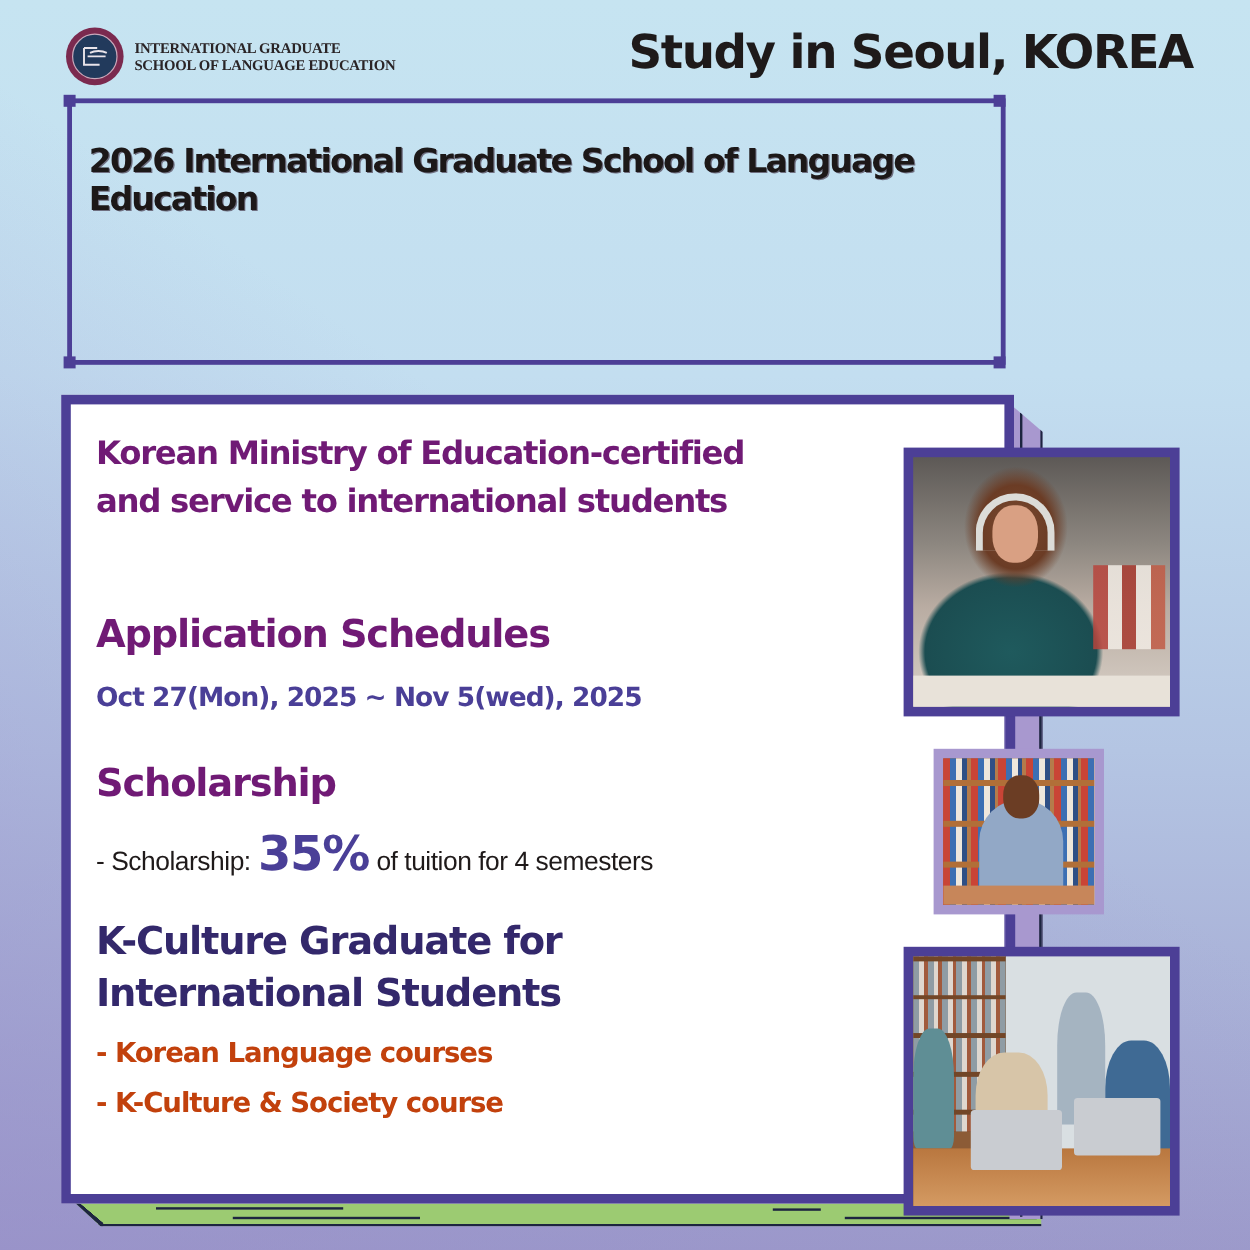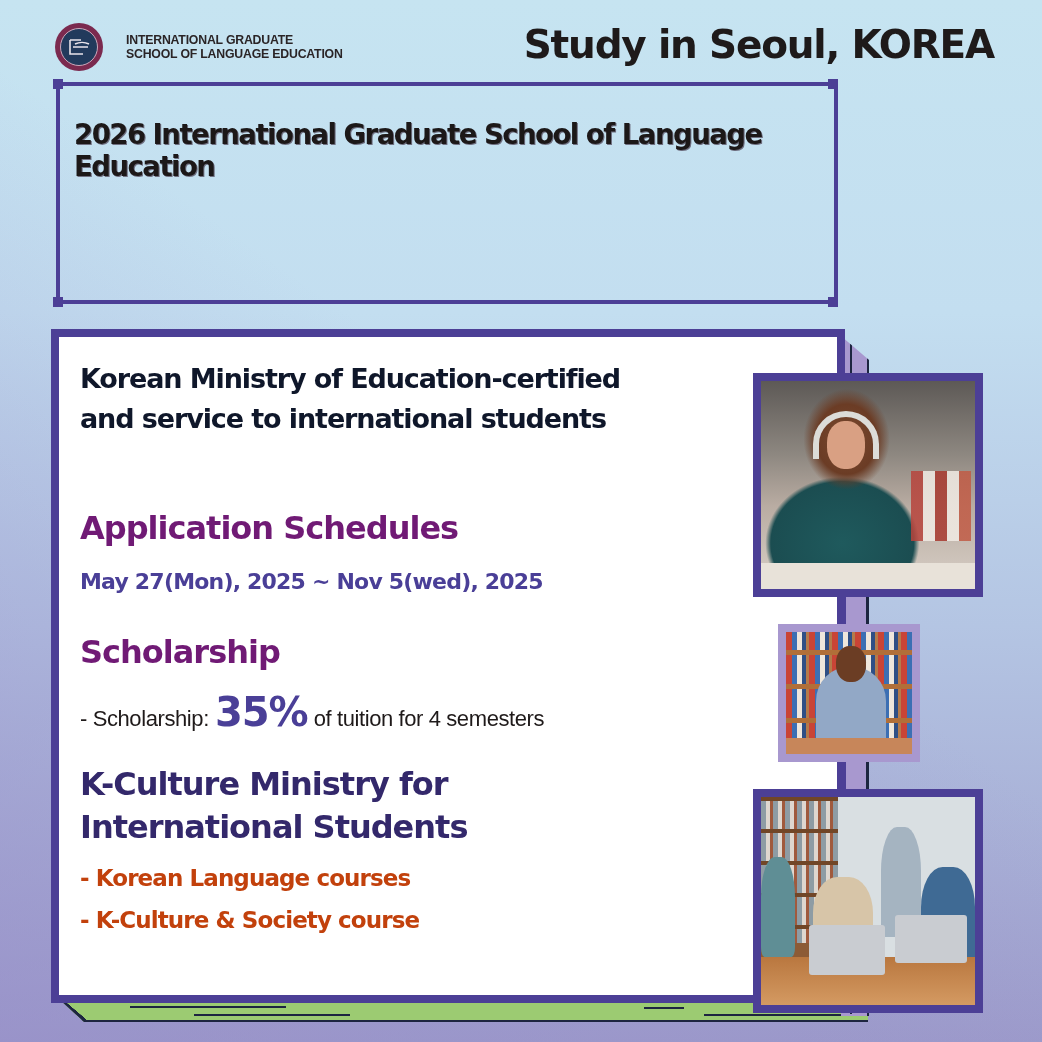--- a/index.html
+++ b/index.html
@@ -25,23 +25,23 @@
     width: 48px; height: 48px; border-radius: 50%;
     background: #7b2a4f;
     display: flex; align-items: center; justify-content: center;
   }
   .logo-emblem-inner {
     width: 38px; height: 38px; border-radius: 50%;
     background: #223a5c; border: 1px solid #c9a9bb;
     display: flex; align-items: center; justify-content: center;
   }
   .logo-text {
-    font-family: Liberation Sans, sans-serif;
+    font-family: Liberation Serif, serif;
     font-weight: 700; font-size: 12.3px; line-height: 14px;
-    color: #2a2426; letter-spacing: -0.2px; margin-left: 14px;
+    color: #2a2426; letter-spacing: -0.2px;
   }
   .tagline {
     position: absolute; right: 48px; top: 22px;
     font-family: "DejaVu Sans", sans-serif;
     font-weight: 700; font-size: 39px; letter-spacing: -1.2px;
     color: #1e1a1a;
   }
 
   
   .headline-box {
@@ -84,21 +84,21 @@
   .panel-side-line { position: absolute; left: 9px; top: 8px; width: 2px; height: 670px; background: #1d2540; }
 
   .panel {
     position: absolute; left: 51px; top: 329px; width: 794px; height: 674px;
     background: #ffffff; border: 8px solid #4c3f96;
   }
   .intro {
     position: absolute; left: 21px; top: 22px;
     font-family: "DejaVu Sans", sans-serif; font-weight: 700;
     font-size: 27px; line-height: 40px; letter-spacing: -1.1px;
-    color: #0f172a;
+    color: #701a75;
   }
   .section-title {
     position: absolute; left: 21px;
     font-family: "DejaVu Sans", sans-serif; font-weight: 700;
     font-size: 32px; letter-spacing: -1px; color: #701a75;
   }
   .schedule-dates {
     position: absolute; left: 21px; top: 232px;
     font-family: "DejaVu Sans", sans-serif; font-weight: 700;
     font-size: 22px; letter-spacing: -0.8px; color: #4a3f97;
@@ -212,31 +212,31 @@
   <div class="panel-side-line"></div>
 </div>
 
 <div class="panel">
   <div class="intro">
     <div>Korean Ministry of Education-certified</div>
     <div>and service to international students</div>
   </div>
 
   <div class="section-title" style="top:172px;">Application Schedules</div>
-  <div class="schedule-dates">May 27(Mon), 2025 ~ Nov 5(wed), 2025</div>
+  <div class="schedule-dates">Oct 27(Mon), 2025 ~ Nov 5(wed), 2025</div>
 
   <div class="section-title" style="top:296px;">Scholarship</div>
   <div class="scholarship-line">
     <span>- Scholarship:</span>
     <span class="scholarship-pct">35%</span>
     <span>of tuition for 4 semesters</span>
   </div>
 
   <div class="kculture-title">
-    <div>K-Culture Ministry for</div>
+    <div>K-Culture Graduate for</div>
     <div>International Students</div>
   </div>
   <div class="course-item" style="top:528px;">- Korean Language courses</div>
   <div class="course-item" style="top:570px;">- K-Culture &amp; Society course</div>
 </div>
 
 <div class="connector"></div>
 
 <div class="photo-frame" style="left:753px; top:373px; width:230px; height:224px;">
   <div class="photo p1">

